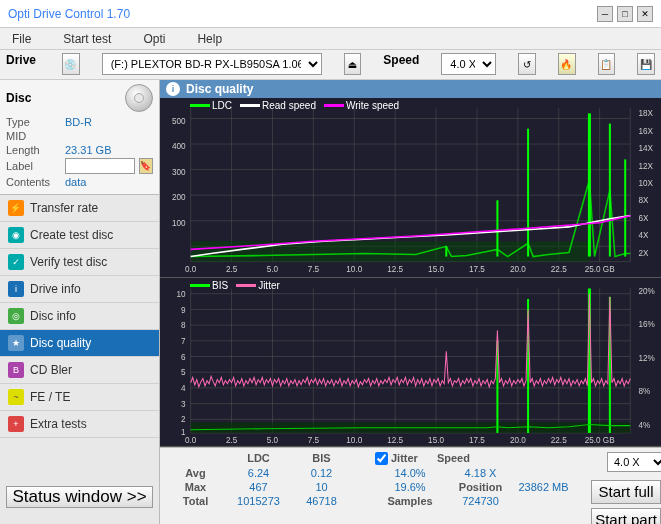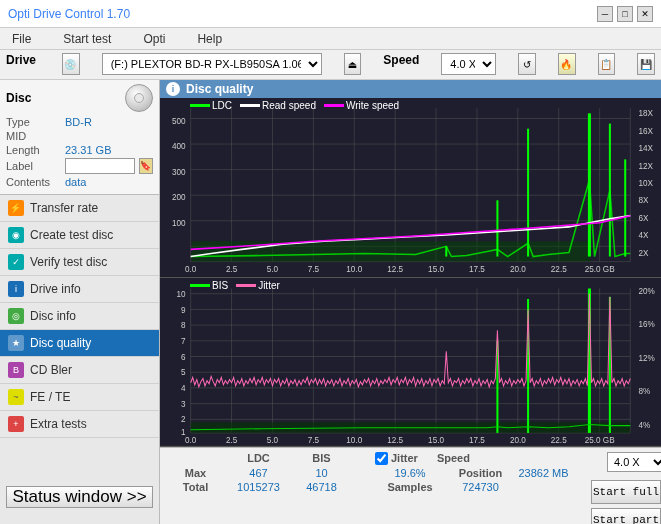--- a/index.html
+++ b/index.html
@@ -381,25 +381,24 @@
       gap: 4px;
       padding: 4px 6px;
       justify-content: center;
     }
     .start-btn {
       height: 24px;
       width: 70px;
       background: linear-gradient(#fff, #ddd);
       border: 1px solid #999;
       cursor: pointer;
-      font-size: 11px;
-      display: flex;
-      align-items: center;
-      justify-content: center;
-      font-family: Liberation Mono, monospace;
+      font-size: 15px;
+      display: flex;
+      align-items: center;
+      justify-content: center;
     }
 
     
     .y-axis-label {
       fill: #ccc;
       font-size: 8px;
     }
     .x-axis-label {
       fill: #ccc;
       font-size: 8px;
@@ -711,20 +710,38 @@
             <div class="jitter-check">
               <input type="checkbox" checked="" style="">
               <span class="stats-header">Jitter</span>
             </div>
             <div class="stats-col">
               <span class="stats-header">Speed</span>
             </div>
           </div>
           <div class="stats-row">
             <div class="stats-col">
+              <span class="stats-header">Avg</span>
+            </div>
+            <div class="stats-col">
+              <span class="stats-val">6.24</span>
+            </div>
+            <div class="stats-col">
+              <span class="stats-val">0.12</span>
+            </div>
+            <div style="width:10px;"></div>
+            <div class="stats-col-wide">
+              <span class="stats-val">14.0%</span>
+            </div>
+            <div class="stats-col">
+              <span class="stats-val">4.18 X</span>
+            </div>
+          </div>
+          <div class="stats-row">
+            <div class="stats-col">
               <span class="stats-header">Max</span>
             </div>
             <div class="stats-col">
               <span class="stats-val">467</span>
             </div>
             <div class="stats-col">
               <span class="stats-val">10</span>
             </div>
             <div style="width:10px;"></div>
             <div class="stats-col-wide">

